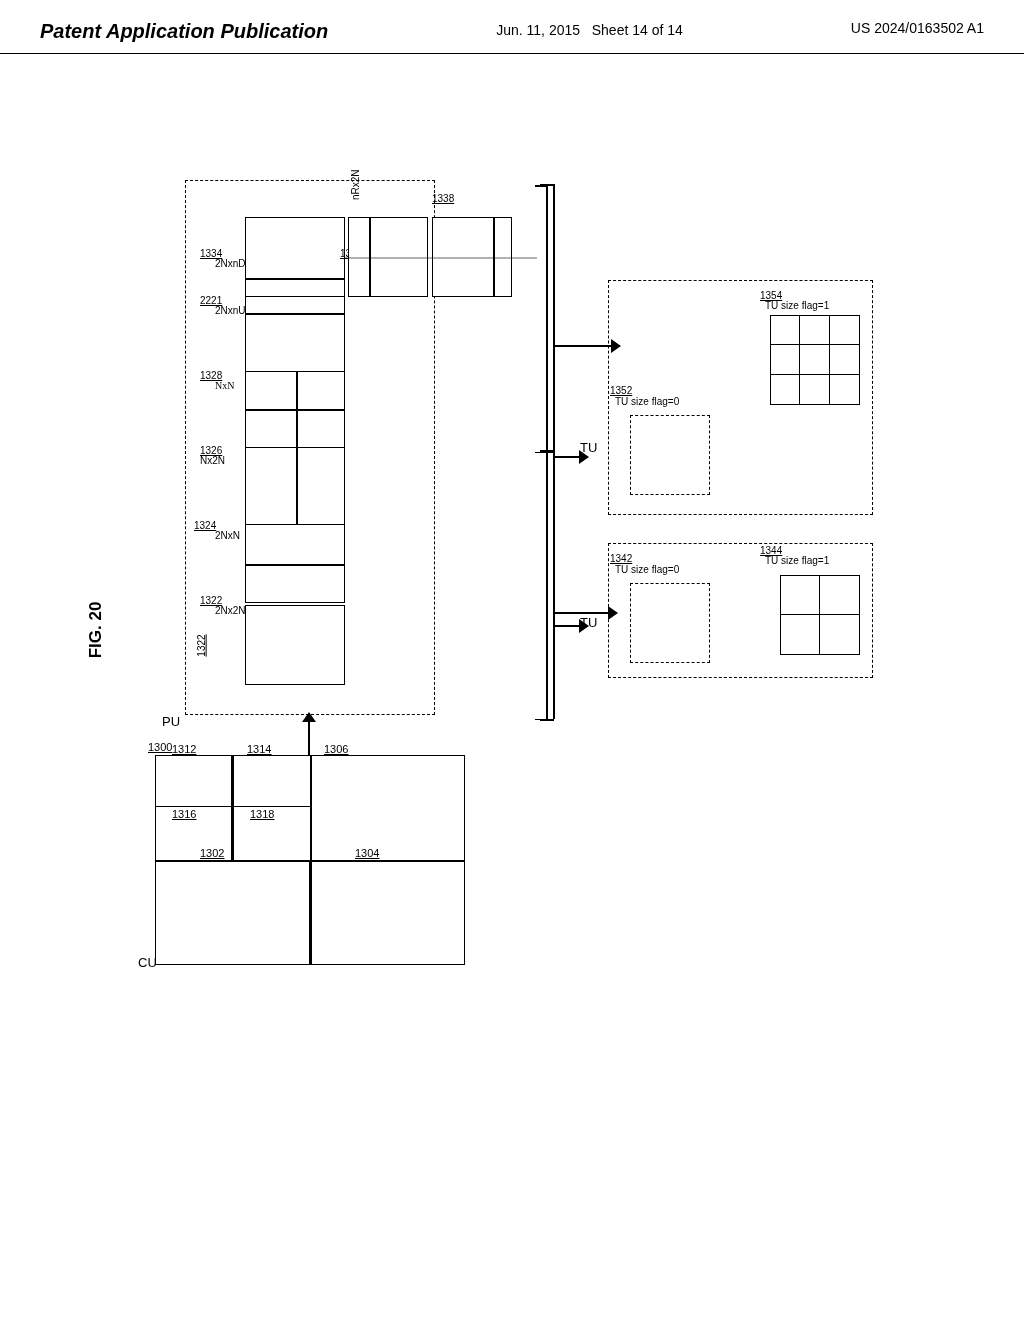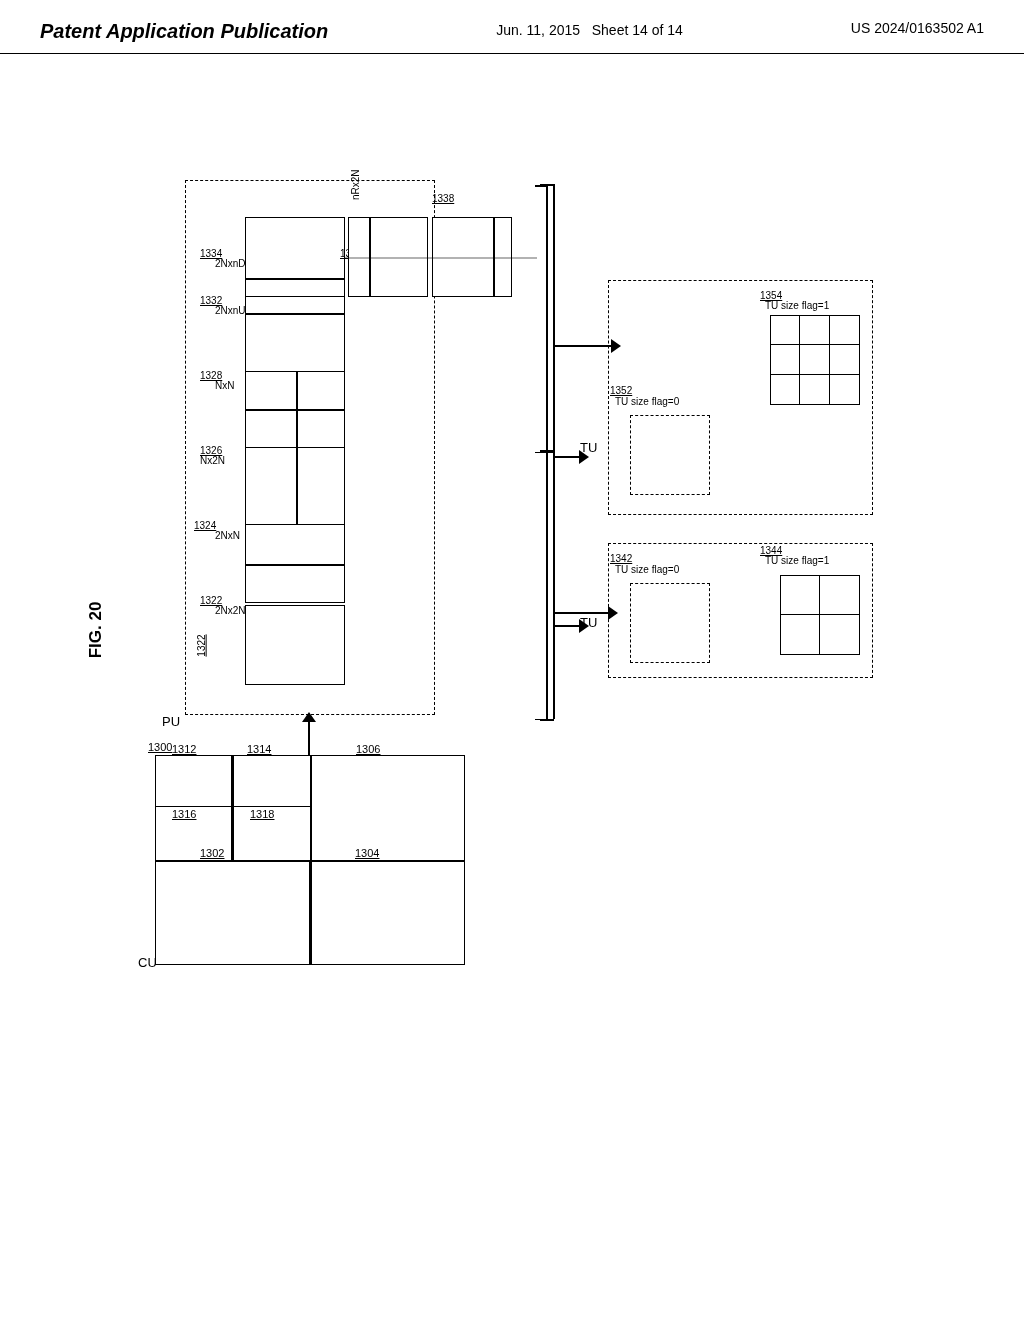--- a/index.html
+++ b/index.html
@@ -59,21 +59,21 @@
 
 <div style="position:absolute; left:155px; top:860px; width:155px; height:105px; border-right:1.5px solid #000; border-bottom:1.5px solid #000;"></div>
 <div style="position:absolute; left:200px; top:847px; font-size:11px; text-decoration:underline;">1302</div>
 
 <div style="position:absolute; left:310px; top:860px; width:155px; height:105px; border-bottom:1.5px solid #000;"></div>
 <div style="position:absolute; left:355px; top:847px; font-size:11px; text-decoration:underline;">1304</div>
 
 <div style="position:absolute; left:155px; top:860px; width:310px; height:1.5px; background:#000;"></div>
 
 <div style="position:absolute; left:310px; top:755px; width:155px; height:105px;"></div>
-<div style="position:absolute; left:356px; top:743px; font-size:11px; text-decoration:underline;">1306</div>
+<div style="position:absolute; left:324px; top:743px; font-size:11px; text-decoration:underline;">1306</div>
 
 <div style="position:absolute; left:310px; top:755px; width:1.5px; height:210px; background:#000;"></div>
 
 <div style="position:absolute; left:155px; top:755px; width:77px; height:52px; border-right:1.5px solid #000; border-bottom:1.5px solid #000;"></div>
 <div style="position:absolute; left:172px; top:743px; font-size:11px; text-decoration:underline;">1312</div>
 
 <div style="position:absolute; left:232px; top:755px; width:78px; height:52px; border-bottom:1.5px solid #000;"></div>
 <div style="position:absolute; left:247px; top:743px; font-size:11px; text-decoration:underline;">1314</div>
 
 <div style="position:absolute; left:155px; top:807px; width:77px; height:53px; border-right:1.5px solid #000;"></div>
@@ -101,27 +101,27 @@
   <div style="position:absolute; left:0; top:40px; width:100%; height:1.5px; background:#000;"></div>
 </div>
 
 <div style="position:absolute; left:200px; top:445px; font-size:10px; text-decoration:underline;">1326</div>
 <div style="position:absolute; left:200px; top:455px; font-size:10px; white-space:nowrap;">Nx2N</div>
 <div style="position:absolute; left:245px; top:445px; width:100px; height:80px; border:1.5px solid #000; background:#fff;">
   <div style="position:absolute; left:50px; top:0; width:1.5px; height:100%; background:#000;"></div>
 </div>
 
 <div style="position:absolute; left:200px; top:370px; font-size:10px; text-decoration:underline;">1328</div>
-<div style="position:absolute; left:215px; top:380px; font-size:10px; white-space:nowrap;">NxN</div>
+<div style="position:absolute; left:215px; top:380px; font-size:10px; white-space:nowrap;font-family:Liberation Serif, serif;">NxN</div>
 <div style="position:absolute; left:245px; top:368px; width:100px; height:80px; border:1.5px solid #000; background:#fff;">
   <div style="position:absolute; left:50px; top:0; width:1.5px; height:100%; background:#000;"></div>
   <div style="position:absolute; left:0; top:40px; width:100%; height:1.5px; background:#000;"></div>
 </div>
 
-<div style="position:absolute; left:200px; top:295px; font-size:10px; text-decoration:underline;">1332</div>
+<div style="position:absolute; left:200px; top:295px; font-size:10px; text-decoration:underline;">2221</div>
 <div style="position:absolute; left:215px; top:305px; font-size:10px; white-space:nowrap;">2NxnU</div>
 <div style="position:absolute; left:245px; top:292px; width:100px; height:80px; border:1.5px solid #000; background:#fff;">
   <div style="position:absolute; left:0; top:20px; width:100%; height:1.5px; background:#000;"></div>
 </div>
 
 <div style="position:absolute; left:200px; top:248px; font-size:10px; text-decoration:underline;">1334</div>
 <div style="position:absolute; left:215px; top:258px; font-size:10px; white-space:nowrap;">2NxnD</div>
 <div style="position:absolute; left:245px; top:217px; width:100px; height:80px; border:1.5px solid #000; background:#fff;">
   <div style="position:absolute; left:0; top:60px; width:100%; height:1.5px; background:#000;"></div>
 </div>

